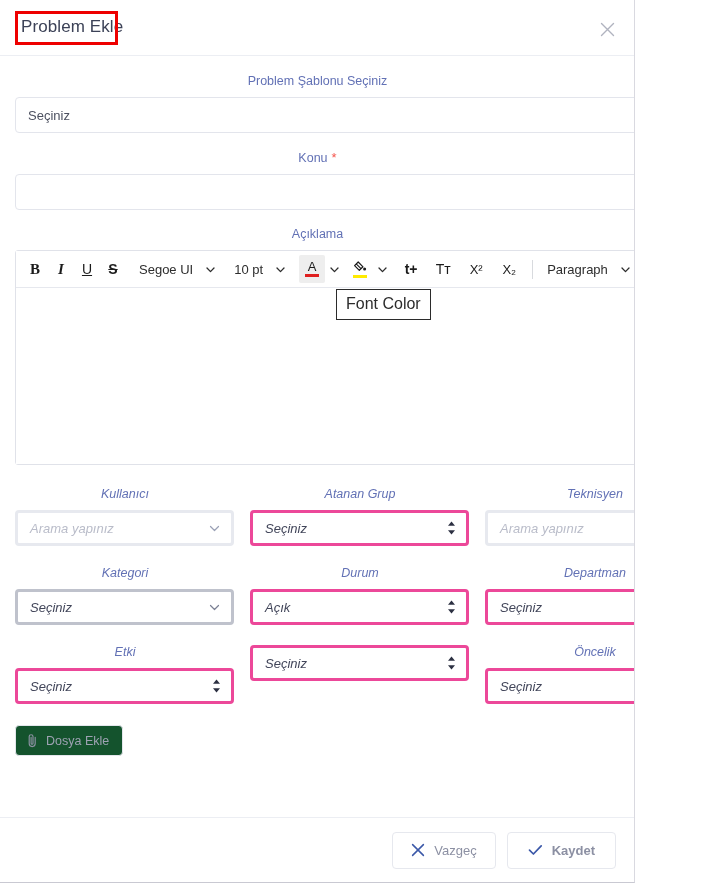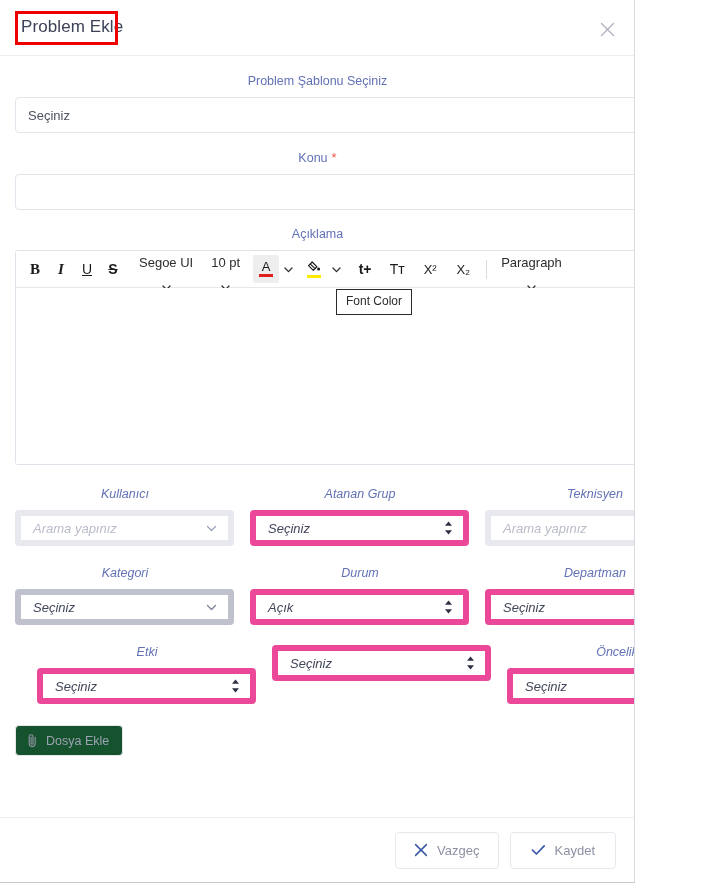--- a/index.html
+++ b/index.html
@@ -134,21 +134,20 @@
   .tb-btn.under { text-decoration: underline; font-size: 14px;}
   .tb-btn.strike { text-decoration: line-through; font-weight: 600; font-size: 14px;}
   .tb-combo {
     height: 28px;
     display: flex; align-items: center; gap: 12px;
     font-size: 13px; color: #2d2d2d;
     padding: 0 7px;
     cursor: pointer;
     border-radius: 2px;
     white-space: nowrap;
-    flex-direction: column;
   }
   .tb-combo .cchev { color: #2d2d2d; display: flex; }
   .tb-split {
     display: flex; align-items: center;
   }
   .tb-color {
     height: 28px; width: 26px;
     display: flex; flex-direction: column;
     align-items: center; justify-content: center;
     cursor: pointer;
@@ -192,41 +191,41 @@
     opacity: .75;
   }
 
   
   .tooltip {
     position: absolute;
     left: 320px; top: 38px;
     background: #ffffff;
     border: 1px solid #2b2b2b;
     color: #2c2c2c;
-    font-size: 12px;
+    font-size: 16px;
     padding: 4px 9px 5px 9px;
     white-space: nowrap;
     z-index: 40;
     line-height: 1.25;
   }
 
   
   .row3 {
     display: flex;
     gap: 0;
     margin-bottom: 16px;
   }
   .col3 { width: 235px; font-style: italic; }
   .col3.c1 { padding-right: 16px; }
   .col3.c2 { padding-right: 16px; }
 
   .fld {
     position: relative;
     width: 219px; height: 36px;
-    border: 6px solid #ec4899;
+    border: 3px solid #ec4899;
     border-radius: 4px;
     background: #fff;
     display: flex; align-items: center;
     padding: 0 12px;
     cursor: pointer;
     font-size: 13px;
   }
   .fld .v { color: #42465a; }
   .fld .v.ph { color: #b9bcc9; }
   .fld .ic {
@@ -277,21 +276,21 @@
     height: 37px;
     padding: 0 18px;
     border: 1px solid #e6e8ee;
     border-radius: 4px;
     background: #fff;
     font-size: 13px;
     color: #8c90a3;
     cursor: pointer;
   }
   .foot-btn .fi { color: #3b58a8; display: flex; }
-  .foot-btn.save { padding: 0 20px; }
+  .foot-btn.save { padding: 0 20px; font-weight: bold; }
 </style>
 </head>
 <body>
 
 <div id="app">
 
   <div class="modal-header">
     <div class="modal-title">Problem Ekle</div>
     <div class="title-annot"></div>
     <div class="close-btn">
@@ -493,21 +492,21 @@
           <span class="ic">
             <svg width="9" height="15" viewBox="0 0 9 15" aria-hidden="true">
               <path d="M4.5 1 L8 5.2 L1 5.2 Z" fill="currentColor"></path>
               <path d="M4.5 14 L8 9.8 L1 9.8 Z" fill="currentColor"></path>
             </svg>
           </span>
         </div>
       </div>
     </div>
 
-    <div class="row3" style="margin-top:20px;margin-left:22px;">
+    <div class="row3" style="margin-top:20px;">
       <div class="col3 c1">
         <label class="field-label">Etki</label>
         <div class="fld combo-native">
           <span class="v">Seçiniz</span>
           <span class="ic">
             <svg width="9" height="15" viewBox="0 0 9 15" aria-hidden="true">
               <path d="M4.5 1 L8 5.2 L1 5.2 Z" fill="currentColor"></path>
               <path d="M4.5 14 L8 9.8 L1 9.8 Z" fill="currentColor"></path>
             </svg>
           </span>

